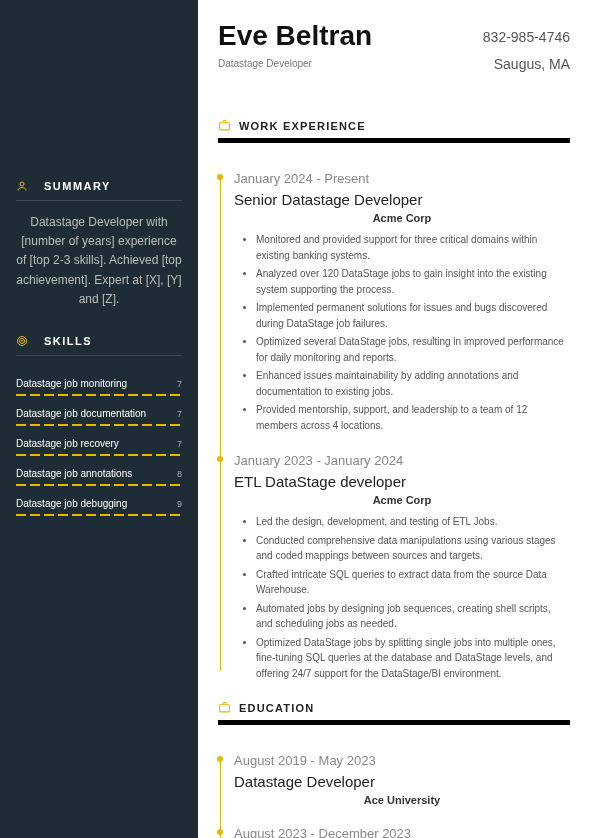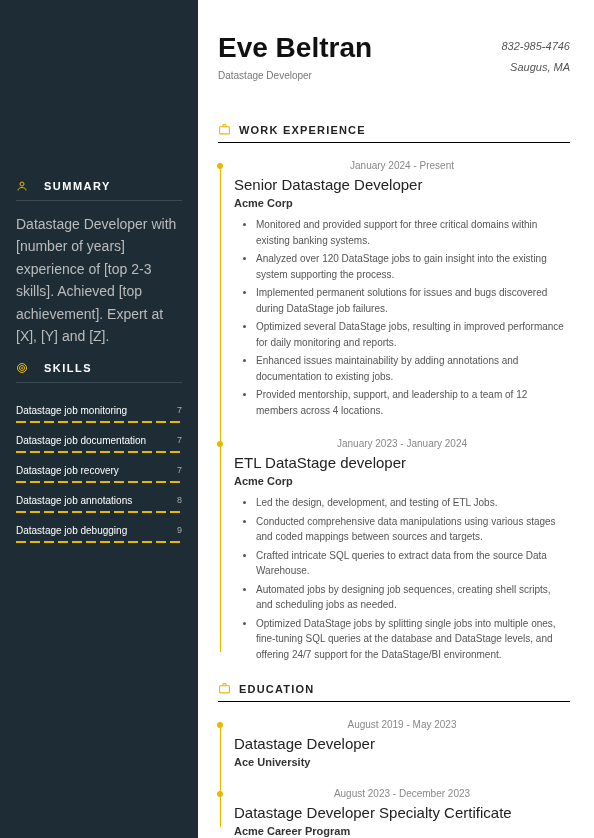--- a/index.html
+++ b/index.html
@@ -14,46 +14,47 @@
   }
   .sidebar {
     width: 198px;
     background: #1e2d35;
     color: #ccc;
     padding: 0 16px;
     padding-top: 180px;
   }
   .main {
     flex: 1;
-    padding: 32px 24px 0 20px;
+    padding: 20px 24px 0 20px;
   }
   .section-heading {
     display: flex;
     align-items: center;
     gap: 16px;
     font-size: 11px;
     font-weight: 600;
     letter-spacing: 1.5px;
     color: #fff;
     text-transform: uppercase;
     padding-bottom: 8px;
     border-bottom: 1px solid #3a4a52;
     margin-bottom: 12px;
   }
   .section-heading .icon { color: #e8b800; }
   .summary-text {
-    font-size: 14px;
+    font-size: 12px;
     line-height: 1.6;
     color: #bbb;
-    margin-bottom: 15px;
+    margin-bottom: 26px;
+    text-align: center;
   }
   .skill-row {
     display: flex;
     justify-content: space-between;
-    align-items: flex-start;
+    align-items: flex-end;
     font-size: 10px;
     color: #fff;
     padding-top: 10px;
     padding-bottom: 5px;
   }
   .skill-score { color: #aaa; font-size: 9px; }
   .skill-bar {
     height: 2px;
     background-image: repeating-linear-gradient(to right, #e8b800 0, #e8b800 10px, transparent 10px, transparent 14px);
     margin-bottom: 2px;
@@ -68,38 +69,37 @@
     font-weight: 700;
     color: #111;
     margin-bottom: 6px;
   }
   .role {
     font-size: 10px;
     color: #777;
   }
   .contact {
     text-align: right;
-    font-size: 11px;
+    font-size: 14px;
     color: #555;
     line-height: 1.9;
     padding-top: 4px;
-    font-style: italic;
   }
   .contact .email { color: #e8b800; }
   .main-section-heading {
     display: flex;
     align-items: center;
     gap: 8px;
     font-size: 11px;
     font-weight: 700;
     letter-spacing: 1.2px;
     color: #222;
     padding-bottom: 6px;
-    border-bottom: 1px solid #000000;
-    margin-bottom: 17px;
+    border-bottom: 5px solid #000000;
+    margin-bottom: 28px;
   }
   .main-section-heading .icon { color: #e8b800; font-size: 12px; }
   .timeline {
     position: relative;
     padding-left: 16px;
   }
   .timeline::before {
     content: '';
     position: absolute;
     left: 2px;
@@ -115,23 +115,23 @@
   .timeline-item::before {
     content: '';
     position: absolute;
     left: -17px;
     top: 3px;
     width: 6px;
     height: 6px;
     border-radius: 50%;
     background: #e8b800;
   }
-  .date-range { font-size: 10px; color: #888; margin-bottom: 5px; text-align: center; }
+  .date-range { font-size: 13px; color: #888; margin-bottom: 5px; }
   .job-title { font-size: 15px; font-weight: 500; color: #222; margin-bottom: 4px; }
-  .company { font-size: 11px; font-weight: 600; color: #333; margin-bottom: 8px; }
+  .company { font-size: 11px; font-weight: 600; color: #333; margin-bottom: 8px; text-align: center; }
   .bullets {
     list-style: disc;
     padding-left: 22px;
     font-size: 10px;
     color: #555;
     line-height: 1.55;
   }
   .bullets li { margin-bottom: 3px; }
   .edu-section { margin-top: 8px; }
   svg { display: block; }

